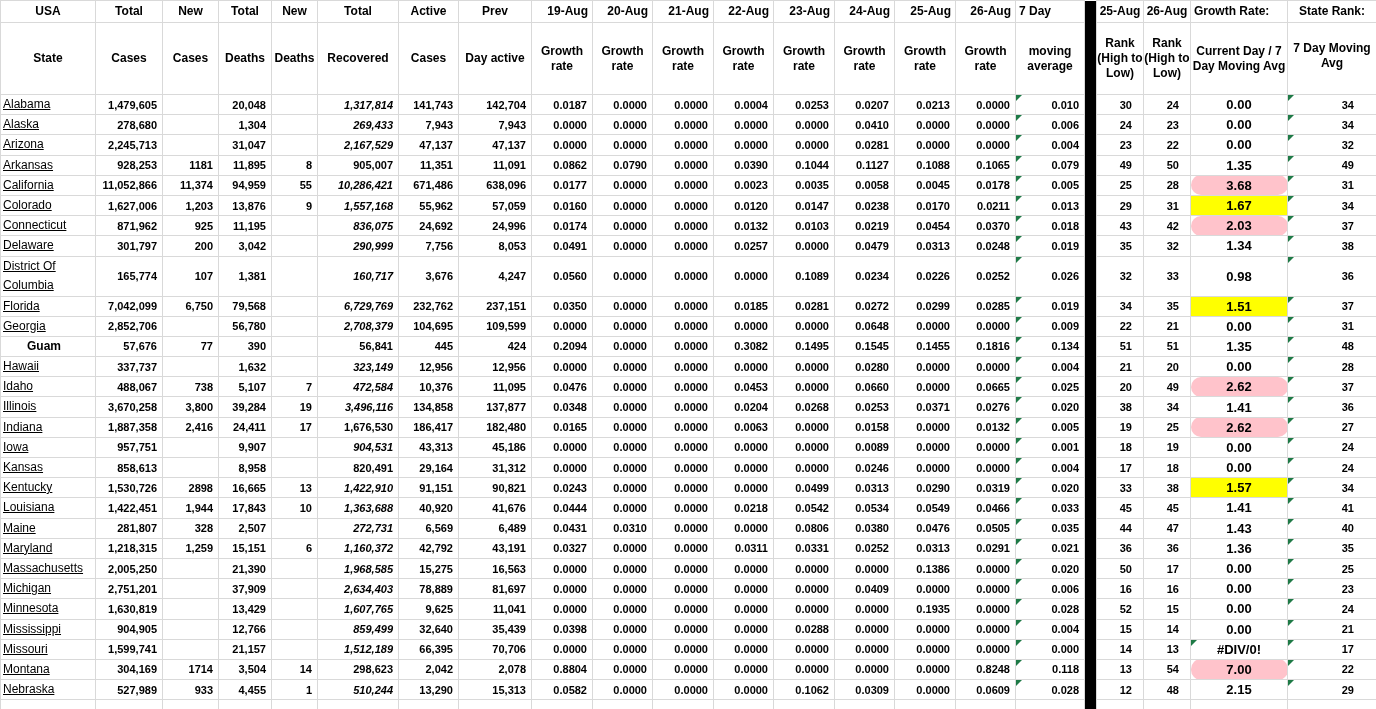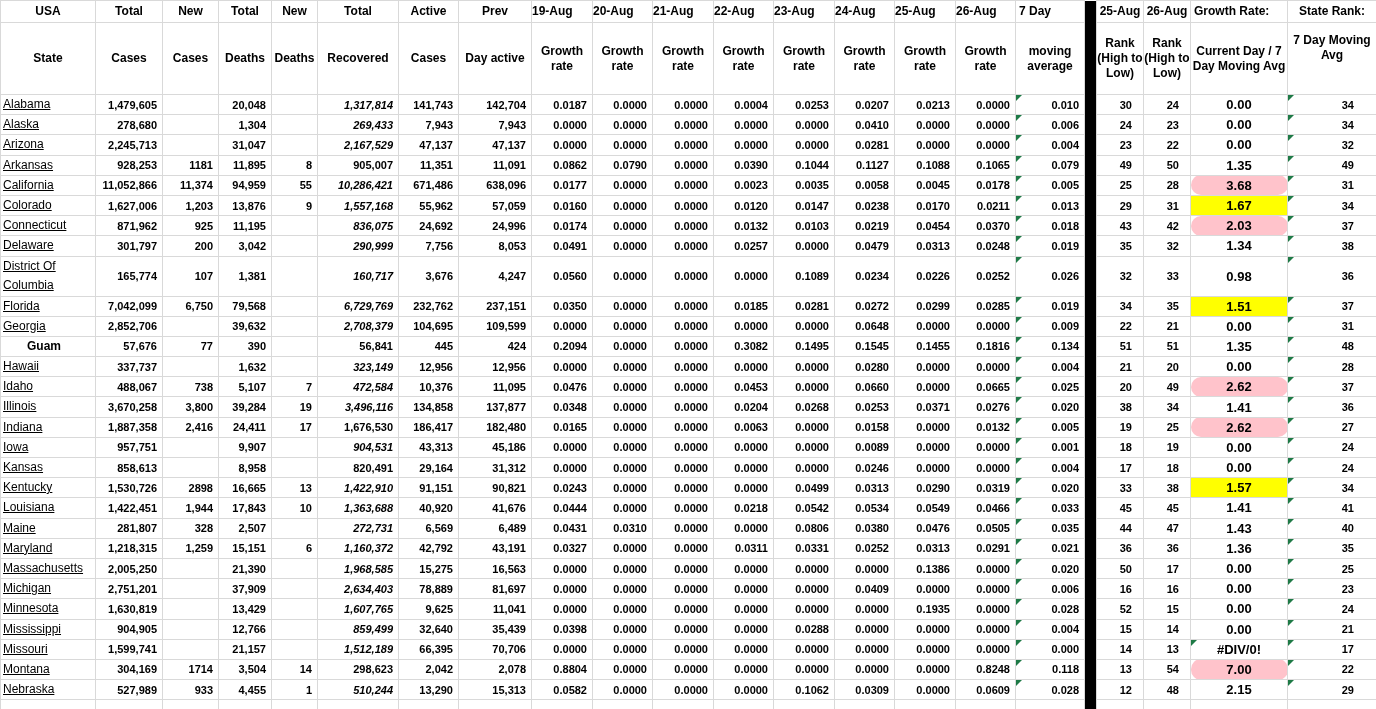--- a/index.html
+++ b/index.html
@@ -9,21 +9,21 @@
   td,th{border:1px solid var(--grid,#d9d9d9);padding:0;overflow:hidden;white-space:nowrap;position:relative;background:#fff;vertical-align:middle;font-weight:bold;}
   thead th{font-size:12px;line-height:1.25;white-space:normal;}
   tr.hr1{height:22px;}
   tr.hr2{height:72px;}
   tbody tr{height:20px;}
   tbody tr.tall{height:40px;}
   tbody tr.stub{height:12px;}
   .c{text-align:center;}
   .l{text-align:left;padding-left:3px;}
   .r{text-align:right;padding-right:5px;}
-  .rdate{text-align:left;padding-right:4px;}
+  .rdate{text-align:right;padding-right:4px;}
   .state{font-size:12px;font-weight:normal;text-align:left;padding-left:2px;white-space:normal;line-height:1.6;}
   .state .st-link{text-decoration:underline;}
   .state.bold-state{font-weight:bold;}
   .state.bold-state .st-link{text-decoration:none;margin-left:24px;}
   .num{font-size:11px;}
   .ital{font-style:italic;margin-top:27px;}
   .rank{padding-right:11px;}
   .srank{padding-right:22px;}
   .ratio{text-align:center;font-size:13px;}
   .ratio.hl-yellow{background:var(--yellow,#ffff00);}
@@ -100,21 +100,21 @@
       <th class="c">Growth rate</th>
       <th class="c">Growth rate</th>
       <th class="c">Growth rate</th>
       <th class="c">Growth rate</th>
       <th class="c">Growth rate</th>
       <th class="c">moving average</th>
       <th class="divider"></th>
       <th class="c">Rank (High to Low)</th>
       <th class="c">Rank (High to Low)</th>
       <th class="c">Current Day / 7 Day Moving Avg</th>
-      <th class="c" style="vertical-align:top;padding-top:10px;">7 Day Moving Avg</th>
+      <th class="c" style="vertical-align:top;padding-top:18px;">7 Day Moving Avg</th>
     </tr>
   </thead>
   <tbody id="tbody">
         <tr>
           <td class="state"><span class="st-link">Alabama</span></td>
           <td class="num r"><span>1,479,605</span></td>
           <td class="num r"></td>
           <td class="num r"><span>20,048</span></td>
           <td class="num r"></td>
           <td class="num r ital"><span>1,317,814</span></td>
@@ -348,21 +348,21 @@
           <td class="divider"></td>
           <td class="num r rank"><span>34</span></td>
           <td class="num r rank"><span>35</span></td>
           <td class="ratio hl-yellow"><span>1.51</span></td>
           <td class="num r srank"><span>37</span><span class="tri"></span></td>
         </tr>
         <tr>
           <td class="state"><span class="st-link">Georgia</span></td>
           <td class="num r"><span>2,852,706</span></td>
           <td class="num r"></td>
-          <td class="num r"><span>39,632</span></td>
+          <td class="num r"><span>56,780</span></td>
           <td class="num r"></td>
           <td class="num r ital"><span>2,708,379</span></td>
           <td class="num r"><span>104,695</span></td>
           <td class="num r"><span>109,599</span></td>
           <td class="num r"><span>0.0000</span></td>
           <td class="num r"><span>0.0000</span></td>
           <td class="num r"><span>0.0000</span></td>
           <td class="num r"><span>0.0000</span></td>
           <td class="num r"><span>0.0000</span></td>
           <td class="num r"><span>0.0648</span></td>

